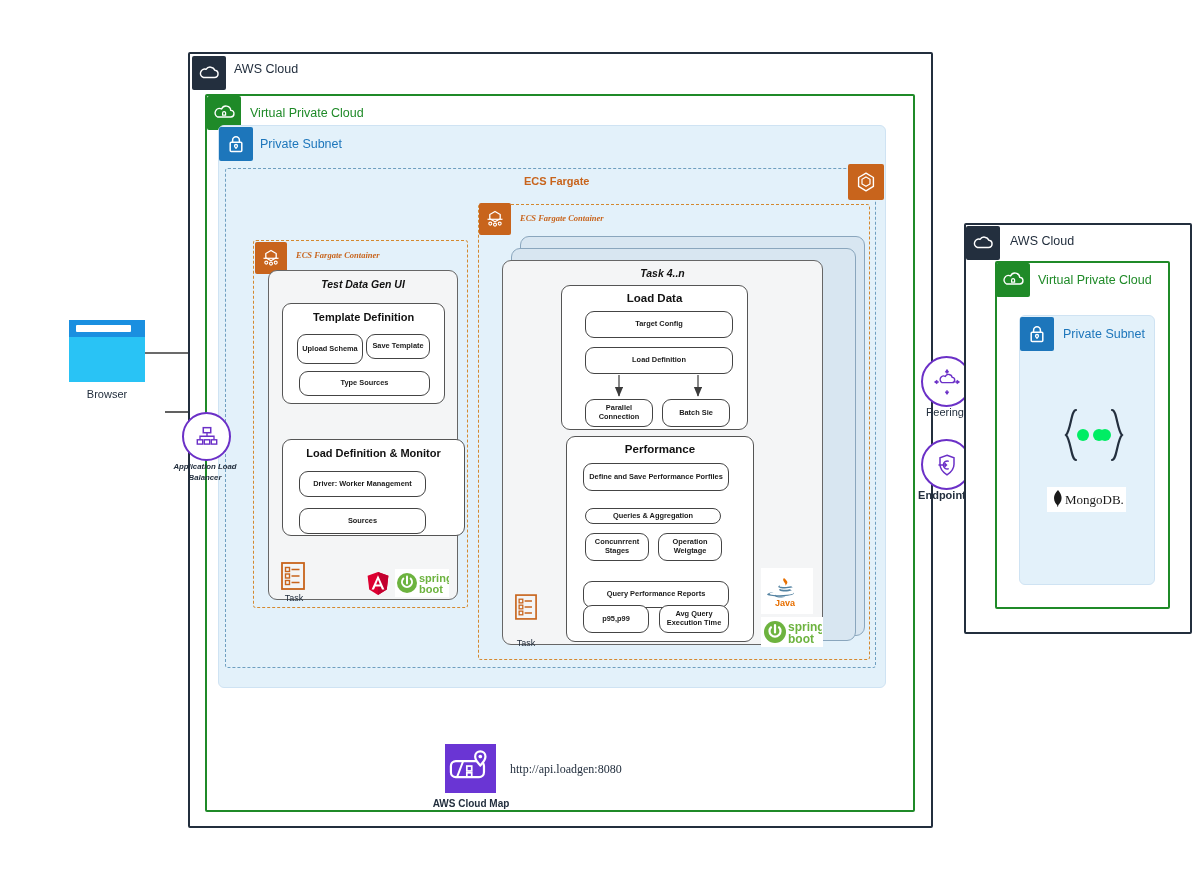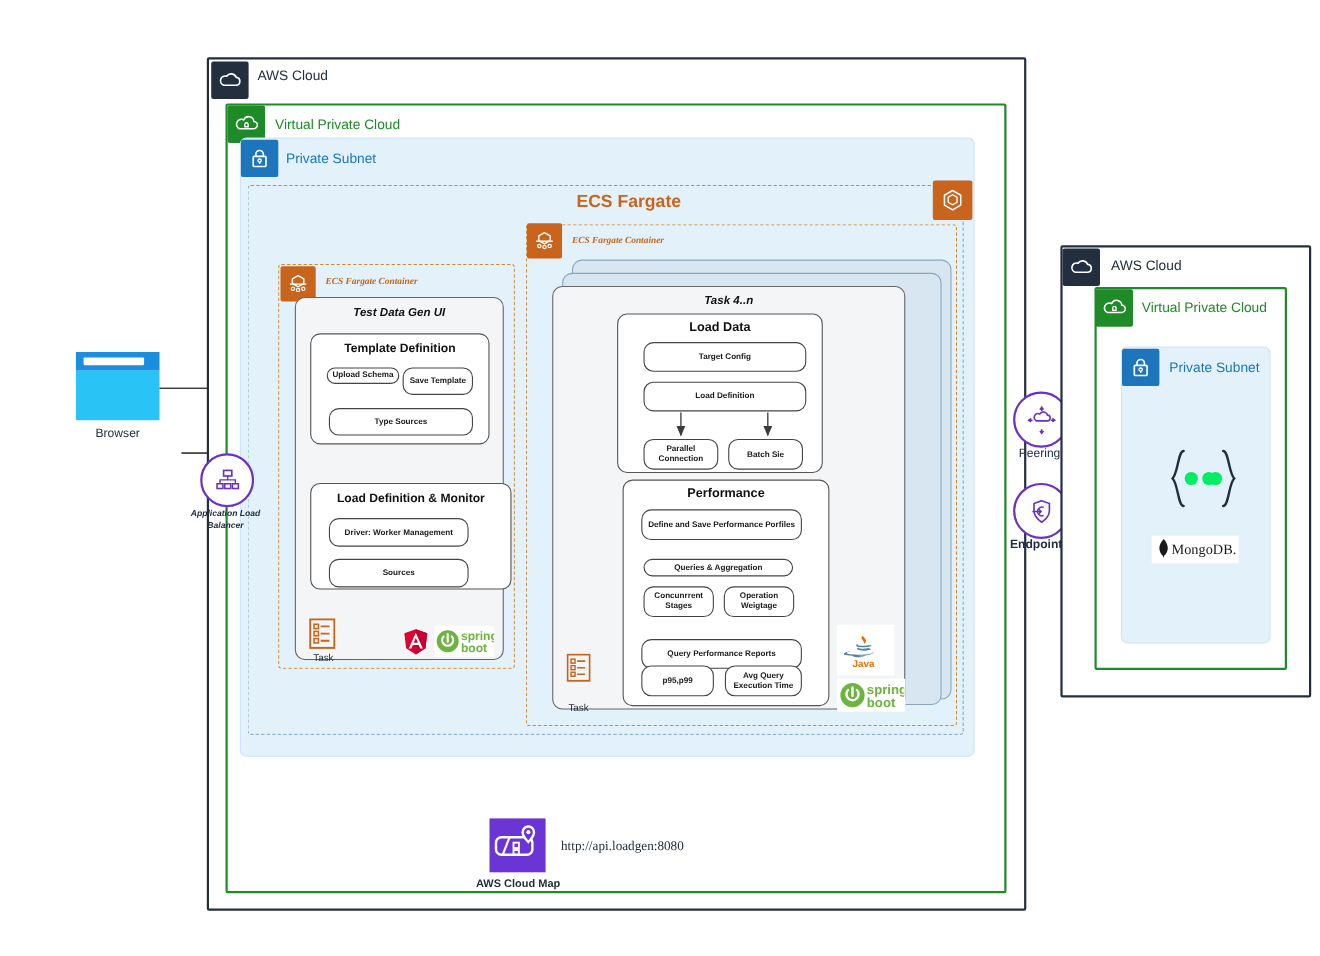--- a/index.html
+++ b/index.html
@@ -110,42 +110,42 @@
 </div>
 <div class="grp-title t-blue" style="left:260px;top:137px;">Private Subnet</div>
 
 <div class="abs dashed-blue" style="left:225px;top:168px;width:651px;height:500px;"></div>
 <div class="badge badge-orange" style="left:848px;top:164px;width:36px;height:36px;">
   <svg viewBox="0 0 24 24">
       <path d="M12 3.2l7.4 4.3v8.9L12 20.8 4.6 16.4V7.5z" fill="none" stroke="#fff" stroke-width="1.4" stroke-linejoin="round"></path>
     <path d="M12 7l4 2.3v4.6L12 16.2 8 13.9V9.3z" fill="none" stroke="#fff" stroke-width="1.2"></path>
     </svg>
 </div>
-<div class="grp-title t-orange" style="left:524px;top:175px;font-size:16px;">ECS Fargate</div>
+<div class="grp-title t-orange" style="left:524px;top:175px;font-size:11px;">ECS Fargate</div>
 
 <div class="abs dashed-orange" style="left:253px;top:240px;width:215px;height:368px;"></div>
 <div class="badge badge-orange" style="left:255px;top:242px;width:32px;height:32px;">
   <svg viewBox="0 0 24 24">
     <path d="M12 4.5l5.2 3v4.2L12 14.7 6.8 11.7V7.5z" fill="none" stroke="#fff" stroke-width="1.3" stroke-linejoin="round"></path>
     <path d="M4.5 12.3h15" stroke="#fff" stroke-width="1.2"></path>
     <circle cx="7.3" cy="16.6" r="1.5" fill="none" stroke="#fff" stroke-width="1.1"></circle>
     <circle cx="12" cy="17.6" r="1.5" fill="none" stroke="#fff" stroke-width="1.1"></circle>
     <circle cx="16.7" cy="16.6" r="1.5" fill="none" stroke="#fff" stroke-width="1.1"></circle>
   </svg>
 </div>
 <div class="t-orange-i lbl" style="left:296px;top:250px;">ECS Fargate Container</div>
 
 <div class="abs panel-grey" style="left:268px;top:270px;width:190px;height:330px;background:#f4f5f6;">
   <div class="panel-hd-i" style="top:7px;">Test Data Gen UI</div>
 </div>
 
 <div class="abs panel" style="left:282px;top:303px;width:163px;height:101px;">
   <div class="panel-hd" style="top:7px;font-size:11px;">Template Definition</div>
 </div>
-<div class="abs rbox" style="left:297px;top:334px;width:66px;height:15px;">Upload Schema</div>
+<div class="abs rbox" style="left:297px;top:334px;width:66px;height:30px;">Upload Schema</div>
 <div class="abs rbox" style="left:366px;top:334px;width:64px;height:25px;">Save Template</div>
 <div class="abs rbox" style="left:299px;top:371px;width:131px;height:25px;">Type Sources</div>
 
 <div class="abs panel" style="left:282px;top:439px;width:183px;height:97px;">
   <div class="panel-hd" style="top:7px;font-size:11px;">Load Definition &amp; Monitor</div>
 </div>
 <div class="abs rbox" style="left:299px;top:471px;width:127px;height:26px;">Driver: Worker Management</div>
 <div class="abs rbox" style="left:299px;top:508px;width:127px;height:26px;">Sources</div>
 
 <div class="abs" style="left:281px;top:562px;width:24px;height:28px;">

